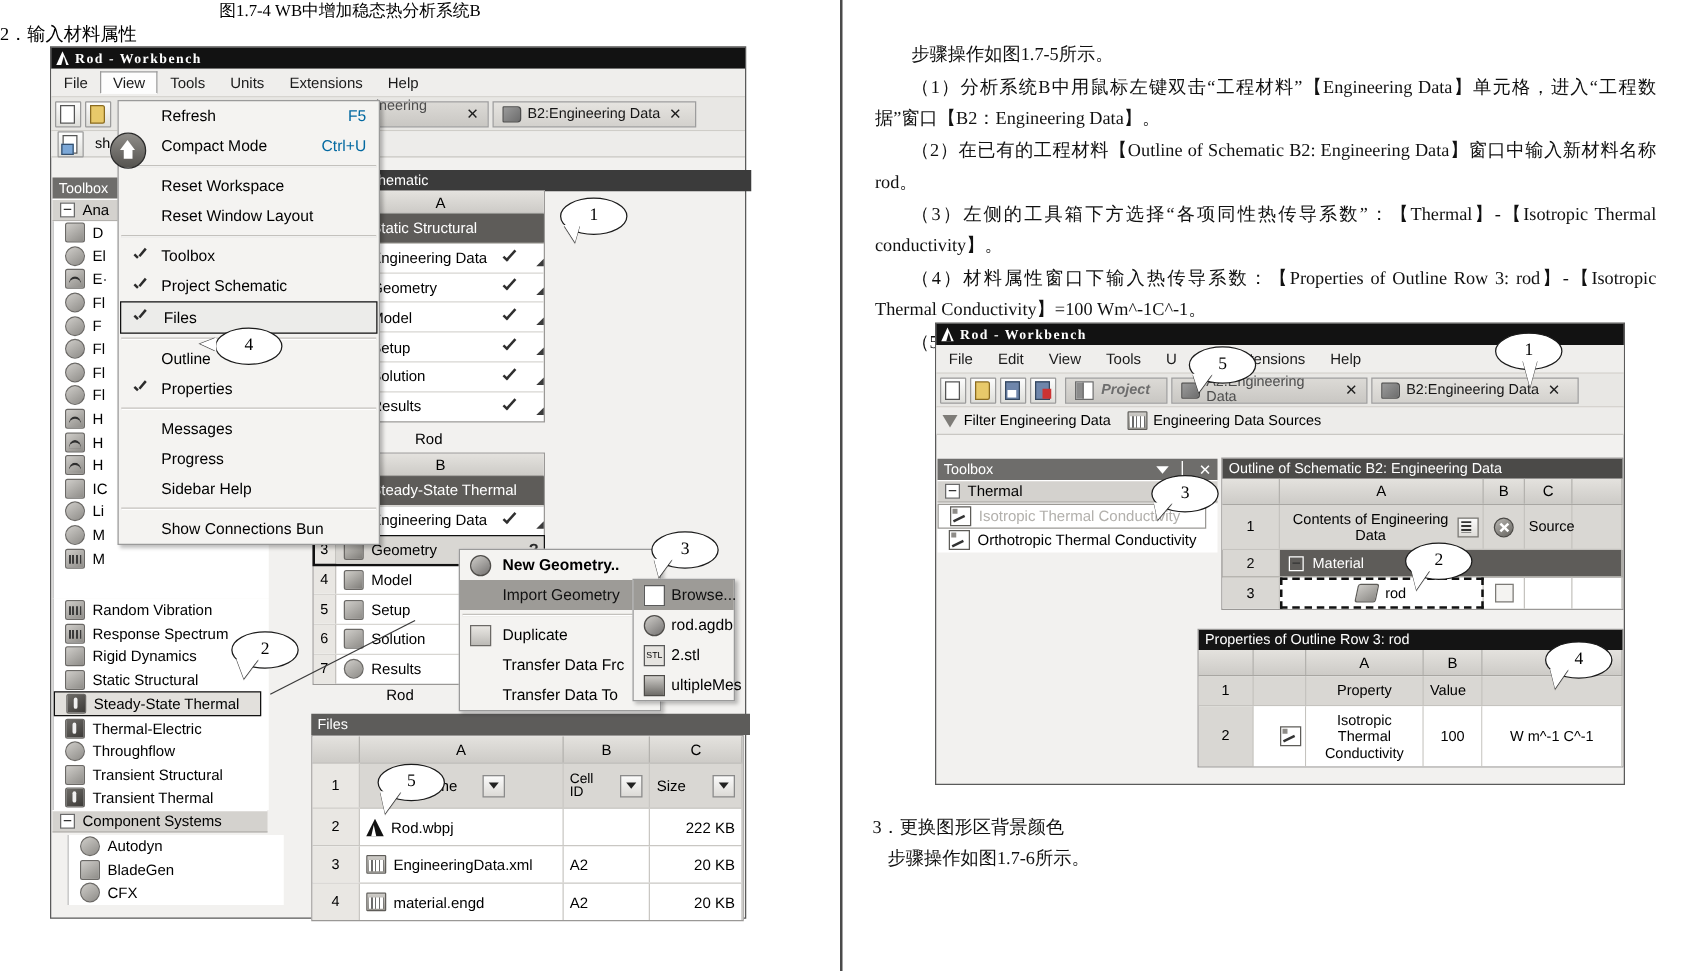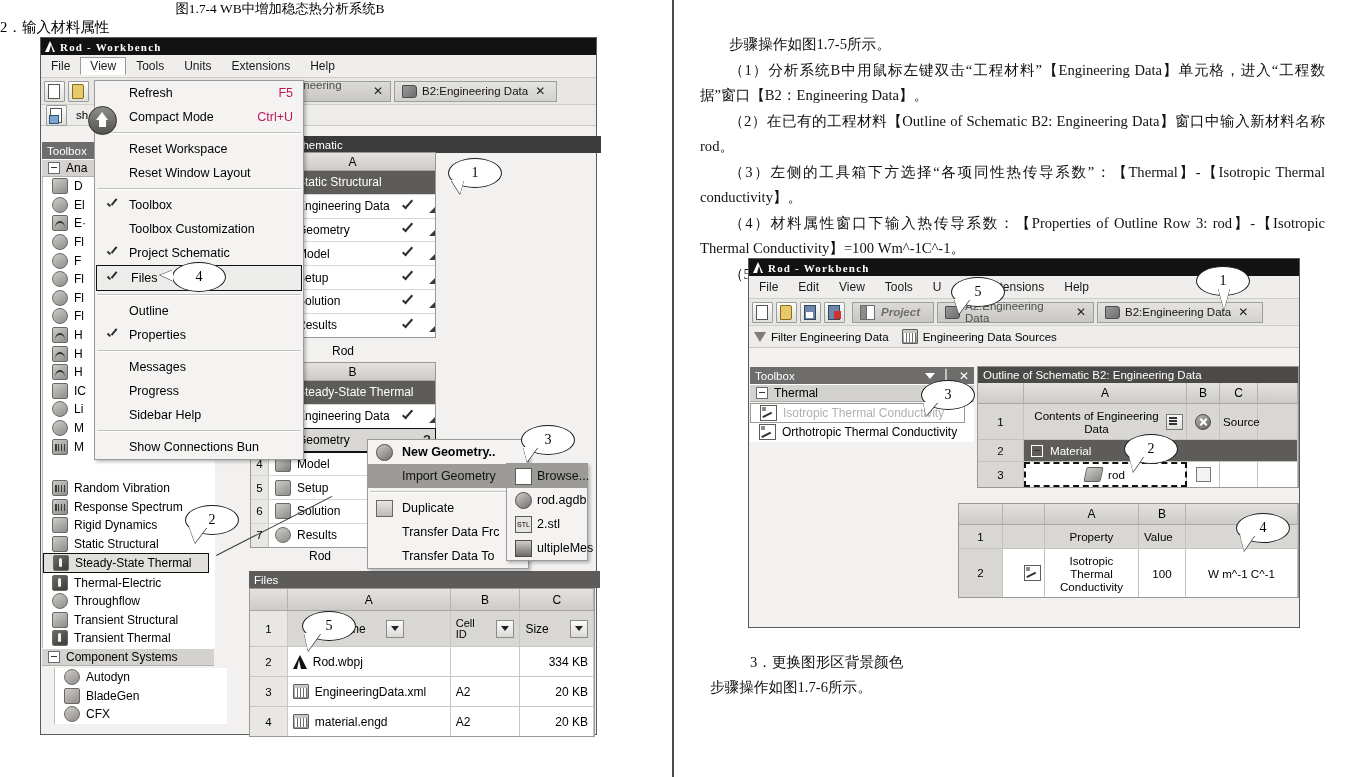--- a/index.html
+++ b/index.html
@@ -76,21 +76,21 @@
   .sel-box{border:1.6px solid #111;background:#e2e0dc;box-sizing:border-box;}
 
   
   .menu{position:absolute;background:#f4f3f1;border:1px solid #9a9a9a;box-shadow:2px 2px 3px rgba(0,0,0,.25);
     z-index:60;font-size:12.5px;}
   .menu .row{height:24px;display:flex;align-items:center;padding:0 10px 0 34px;position:relative;white-space:nowrap;}
   .menu .row.hl{background:#9d9b97;color:#111;}
   .menu .chk{position:absolute;left:12px;top:5px;width:9px;height:13px;}
   .menu .chk:before{content:"";position:absolute;left:0;top:6px;width:4px;height:1.8px;background:#2b2b2b;transform:rotate(45deg);}
   .menu .chk:after{content:"";position:absolute;left:2.5px;top:3px;width:8px;height:1.8px;background:#2b2b2b;transform:rotate(-50deg);}
-  .menu .acc{margin-left:auto;padding-left:26px;color:#be185d;}
+  .menu .acc{margin-left:auto;padding-left:26px;color:#0369a1;}
   .menu .sep{height:1px;background:#c3c1bd;margin:3px 2px;border-bottom:1px solid #fff;}
   .menu .arr{position:absolute;right:7px;top:9px;width:0;height:0;
     border-top:4px solid transparent;border-bottom:4px solid transparent;border-left:5px solid #1c1c1c;}
   .menu .mico{position:absolute;left:8px;top:4px;width:15px;height:15px;}
 
   
   .sys{position:absolute;border:1px solid #9a9896;background:#fff;box-sizing:border-box;}
   .sys .hrow{height:17px;display:flex;background:linear-gradient(#e4e2de,#cdcbc7);
     border-bottom:1px solid #a8a6a2;font-size:11.5px;align-items:center;}
   .sys .hrow .nc{width:18px;border-right:1px solid #a8a6a2;height:100%;display:flex;align-items:center;justify-content:center;}
@@ -558,21 +558,21 @@
         <span class="filt"></span>
       </div>
     </div>
     <div class="gr" style="height:29px;">
       <div class="num" style="width:38px;">2</div>
       <div style="width:164px;">
           <span class="wbico"></span>
           <span>Rod.wbpj</span>
         </div>
       <div style="width:70px;"></div>
-      <div style="width:74px;justify-content:flex-end;">334 KB</div>
+      <div style="width:74px;justify-content:flex-end;">222 KB</div>
     </div>
     <div class="gr" style="height:29px;">
       <div class="num" style="width:38px;">3</div>
       <div style="width:164px;">
           <span class="xlico"></span>
           <span>EngineeringData.xml</span>
         </div>
       <div style="width:70px;">A2</div>
       <div style="width:74px;justify-content:flex-end;">20 KB</div>
     </div>
@@ -600,23 +600,20 @@
     <div class="row">
         <span>Reset Workspace</span>
       </div>
     <div class="row">
         <span>Reset Window Layout</span>
       </div>
     <div class="sep"></div>
     <div class="row">
         <span class="chk"></span>
         <span>Toolbox</span>
-      </div>
-    <div class="row">
-        <span>Toolbox Customization</span>
       </div>
     <div class="row">
         <span class="chk"></span>
         <span>Project Schematic</span>
       </div>
     <div class="row" style="border:1.6px solid #111;margin:0 1px;background:#ececea;">
       <span class="chk" style="left:10px;"></span>
       <span>Files</span>
     </div>
     <div class="sep"></div>
@@ -804,20 +801,23 @@
       </div>
       <div style="width:33px;justify-content:center;">
           <span class="chkbox"></span>
         </div>
       <div style="width:38px;"></div>
       <div style="width:40px;"></div>
     </div>
   </div>
 
   <div class="og" style="left:958px;top:503px;width:341px;">
+    <div class="oh" style="background:#141414;">
+      <span>Properties of Outline Row 3: rod</span>
+    </div>
     <div class="cols">
       <div style="width:44px;"></div>
       <div style="width:42px;"></div>
       <div style="width:94px;">A</div>
       <div style="width:47px;">B</div>
       <div style="width:112px;"></div>
     </div>
     <div class="row" style="height:23px;background:#d9d7d3;">
       <div class="num" style="width:44px;">1</div>
       <div style="width:42px;"></div>
@@ -856,15 +856,15 @@
     <div style="position:absolute;left:5px;top:22px;width:0;height:0;border-left:4px solid transparent;
                 border-right:11px solid transparent;border-top:16px solid #fff;filter:drop-shadow(0 1px 0 #1a1a1a);"></div>
   </div>
   <div class="callout" style="left:1236px;top:513px;">
     <div class="bub">4</div>
     <div style="position:absolute;left:4px;top:22px;width:0;height:0;border-left:4px solid transparent;
                 border-right:11px solid transparent;border-top:16px solid #fff;filter:drop-shadow(0 1px 0 #1a1a1a);"></div>
   </div>
 
   <div class="cap" style="left:828px;top:634px;width:300px;">图1.7-5 输入材料数据</div>
-  <div class="p" style="position:absolute;left:750px;top:650px;width:400px;">3．更换图形区背景颜色</div>
+  <div class="p" style="position:absolute;left:698px;top:650px;width:400px;">3．更换图形区背景颜色</div>
   <div class="p" style="position:absolute;left:710px;top:675px;width:400px;">步骤操作如图1.7-6所示。</div>
 </div>
 
 </body></html>

